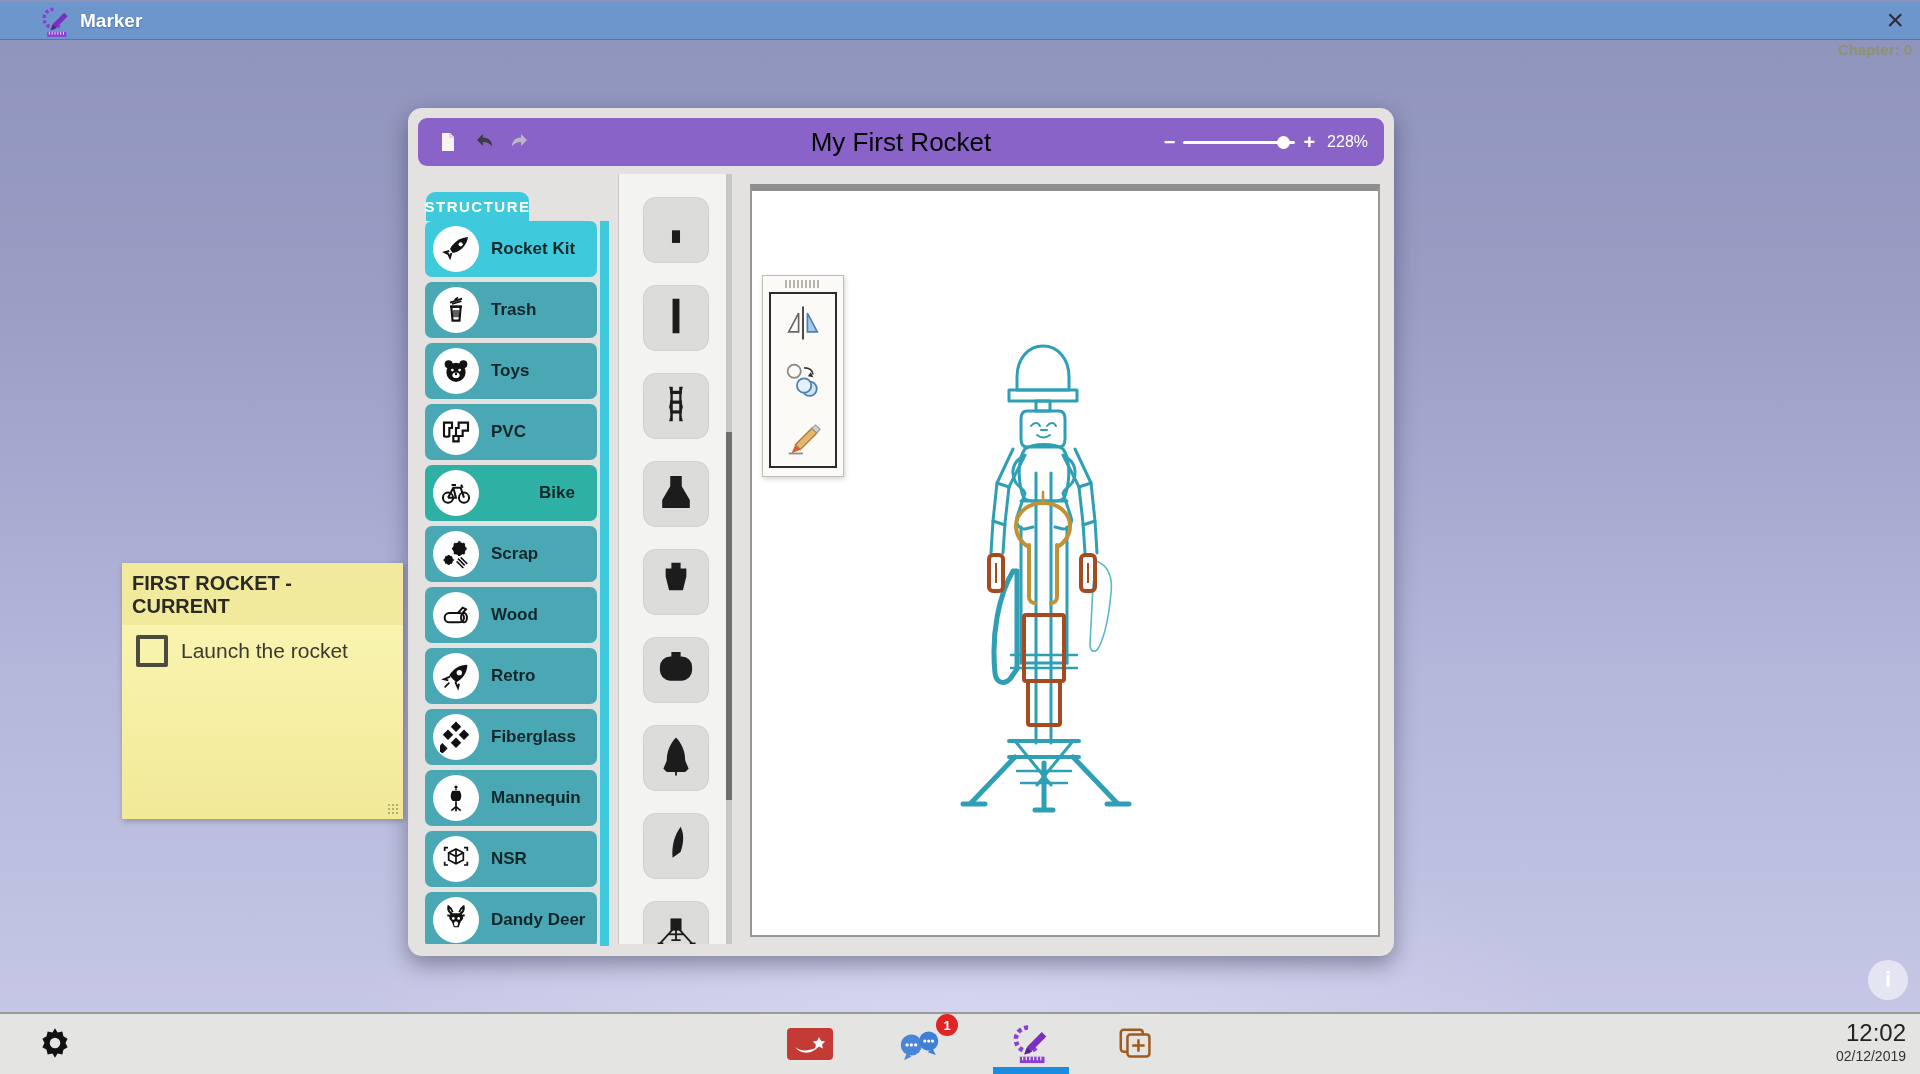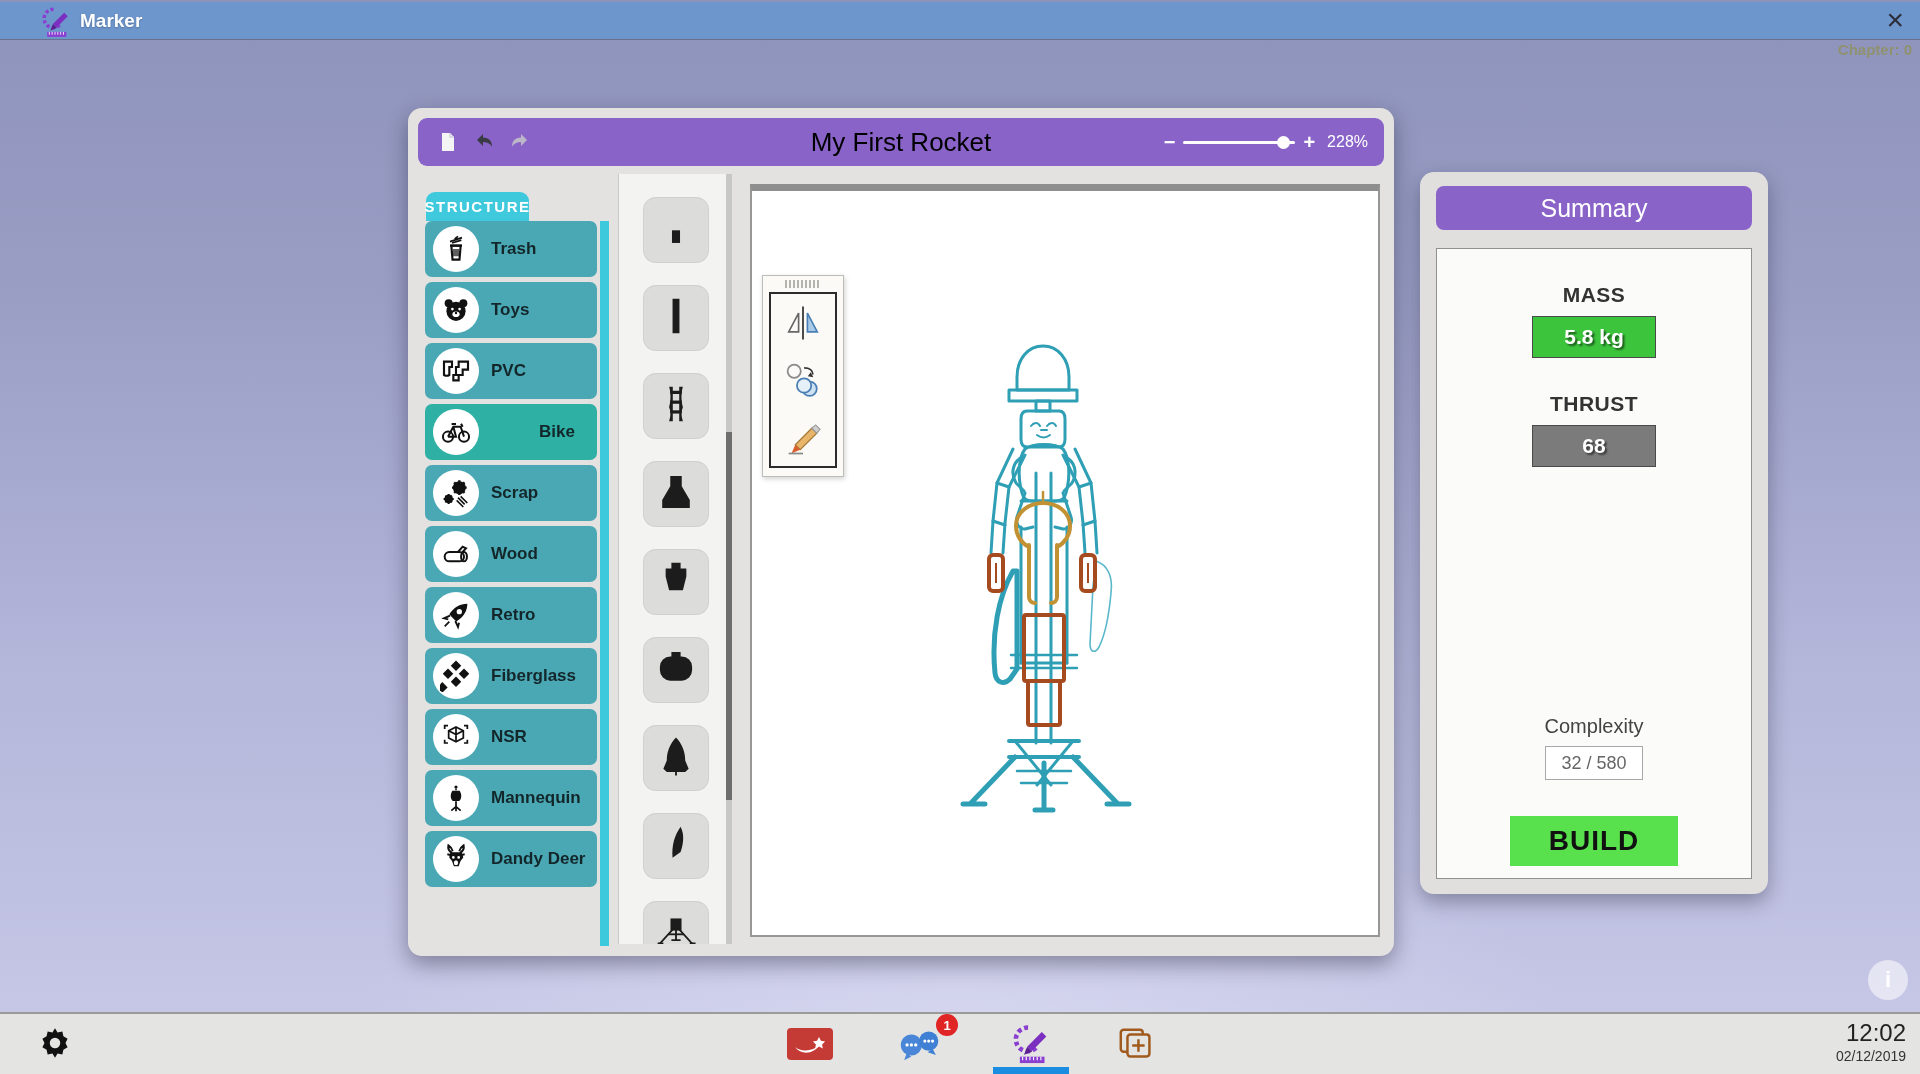--- a/index.html
+++ b/index.html
@@ -156,20 +156,30 @@
       </div>
     </div>
 
     <div id="win-body">
 
       <div id="sidebar">
         <div id="structure-tab">STRUCTURE</div>
         <div id="side-strip"></div>
         <div id="cat-list">
 
+        <div class="cat-row selected">
+              <span class="cat-ic">
+                <svg viewBox="0 0 24 24">
+                  <path d="M21 3c-6 .5-11 4-13.5 9l2 3 3.5-1C18 11.5 20.5 7 21 3z" fill="#111"></path>
+                  <circle cx="15.5" cy="8.5" r="1.6" fill="#fff"></circle>
+                  <path d="M7 13.5l-3.5 1 2.7 1.3 1.3 2.7 1-3.5" fill="none" stroke="#111" stroke-width="1.4"></path>
+                </svg>
+              </span>
+              <span class="cat-label">Rocket Kit</span>
+            </div>
             <div class="cat-row">
               <span class="cat-ic">
                 <svg viewBox="0 0 24 24">
                   <path d="M8.5 9.5h7l-.9 10.5h-5.2z" fill="none" stroke="#111" stroke-width="1.6"></path>
                   <path d="M7.5 9.5h9" stroke="#111" stroke-width="1.6"></path>
                   <path d="M10.5 12v5.5M12 12v5.5M13.5 12v5.5" stroke="#111" stroke-width="1"></path>
                   <path d="M7.5 6.5l9-3M9 7.5l7-2.2M11 4.5l2.5-2" fill="none" stroke="#111" stroke-width="1.3"></path>
                 </svg>
               </span>
               <span class="cat-label">Trash</span>
@@ -262,39 +272,39 @@
                     <rect x="9.2" y="13.5" width="5.6" height="5.6" transform="rotate(45 12 16.3)"></rect>
                     <rect x="3.2" y="13.5" width="5.6" height="5.6" transform="rotate(45 6 16.3) translate(0 6)"></rect>
                   </g>
                 </svg>
               </span>
               <span class="cat-label">Fiberglass</span>
             </div>
             <div class="cat-row">
               <span class="cat-ic">
                 <svg viewBox="0 0 24 24">
+                  <circle cx="12" cy="3.8" r="1.2" fill="#111"></circle>
+                  <path d="M12 5v1.2" stroke="#111" stroke-width="1.2"></path>
+                  <path d="M9.3 6.5c-1.7 2.6-1.7 5.8.3 7.8h4.8c2-2 2-5.2.3-7.8z" fill="#111"></path>
+                  <path d="M12 14.5v4M12 18.5l-3.5 3M12 18.5l3.5 3M12 18.5v3.4" fill="none" stroke="#111" stroke-width="1.3"></path>
+                </svg>
+              </span>
+              <span class="cat-label">Mannequin</span>
+            </div>
+            <div class="cat-row">
+              <span class="cat-ic">
+                <svg viewBox="0 0 24 24">
                   <g fill="none" stroke="#111" stroke-width="1.3">
                     <path d="M12 4.5l5.5 2.8v5.4L12 15.5l-5.5-2.8V7.3z"></path>
                     <path d="M12 4.5v5.6m0 0l5.5-2.8m-5.5 2.8L6.5 7.3m5.5 2.8v5.4"></path>
                     <path d="M3.5 6V3.5H6M18 3.5h2.5V6M20.5 14v2.5H18M6 16.5H3.5V14"></path>
                   </g>
                 </svg>
               </span>
               <span class="cat-label">NSR</span>
-            </div>
-            <div class="cat-row">
-              <span class="cat-ic">
-                <svg viewBox="0 0 24 24">
-                  <circle cx="12" cy="3.8" r="1.2" fill="#111"></circle>
-                  <path d="M12 5v1.2" stroke="#111" stroke-width="1.2"></path>
-                  <path d="M9.3 6.5c-1.7 2.6-1.7 5.8.3 7.8h4.8c2-2 2-5.2.3-7.8z" fill="#111"></path>
-                  <path d="M12 14.5v4M12 18.5l-3.5 3M12 18.5l3.5 3M12 18.5v3.4" fill="none" stroke="#111" stroke-width="1.3"></path>
-                </svg>
-              </span>
-              <span class="cat-label">Mannequin</span>
             </div>
             <div class="cat-row">
               <span class="cat-ic">
                 <svg viewBox="0 0 24 24">
                   <path d="M8.8 7.5C6.8 6 5.8 4 6.3 1.8c1.6 1 2.7 2.2 3.2 4.4M15.2 7.5c2-1.5 3-3.5 2.5-5.7-1.6 1-2.7 2.2-3.2 4.4" fill="none" stroke="#111" stroke-width="1.5"></path>
                   <path d="M7.8 7h8.4l1.3 3.8-2.1 2.7-1.4 4h-3.6l-1.4-4-2.1-2.7z" fill="#111"></path>
                   <path d="M5.5 8.5L7.8 9M18.5 8.5L16.2 9" stroke="#111" stroke-width="1.5"></path>
                   <circle cx="10" cy="10.8" r="1" fill="#fff"></circle>
                   <circle cx="14" cy="10.8" r="1" fill="#fff"></circle>
                   <ellipse cx="12" cy="14.8" rx="1.6" ry="1.9" fill="#fff"></ellipse>
@@ -435,33 +445,29 @@
             <rect x="130" y="222" width="14" height="36" rx="4"></rect>
             <path d="M45 230 v20 M137 230 v20" stroke-width="2"></path>
             <rect x="73" y="282" width="40" height="66" rx="2"></rect>
             <rect x="77" y="348" width="32" height="44" rx="2"></rect>
           </g>
         </svg>
       </div>
     </div>
   </div>
 
-  <div id="summary">
-    <div id="summary-head">Summary</div>
-    <div id="summary-body">
-      <div class="sum-label">MASS</div>
-      <div class="sum-box mass">5.8 kg</div>
-      <div class="sum-label">THRUST</div>
-      <div class="sum-box thrust">68</div>
-      <div id="complexity-label">Complexity</div>
-      <div id="complexity-box">32 / 580</div>
-      <div id="build-btn">BUILD</div>
+
+  <div id="note">
+    <div id="note-title">FIRST ROCKET - CURRENT</div>
+    <div id="note-task">
+      <span id="note-check"></span>
+      <span class="task-label">Launch the rocket</span>
     </div>
+    <div id="note-grip"></div>
   </div>
-
 
   <div id="info-btn">i</div>
 
   <div id="taskbar">
     <span id="gear-btn"><svg viewBox="0 0 40 40">
           <path d="M20 6l2.4 4 4.6-1 1 4.6 4 2.4-2 4 2 4-4 2.4-1 4.6-4.6-1-2.4 4-2.4-4-4.6 1-1-4.6-4-2.4 2-4-2-4 4-2.4 1-4.6 4.6 1z" fill="#111"></path>
           <circle cx="20" cy="20" r="5" fill="#e4e4e3"></circle>
         </svg></span>
 
     <div id="dock">

